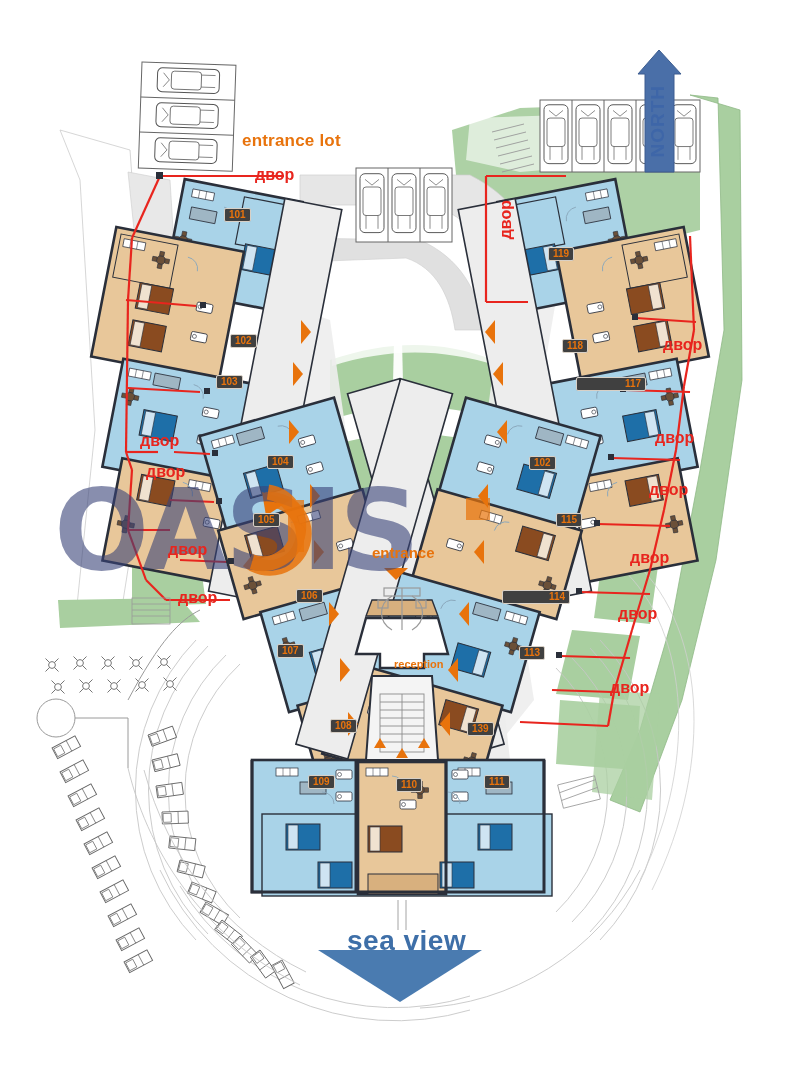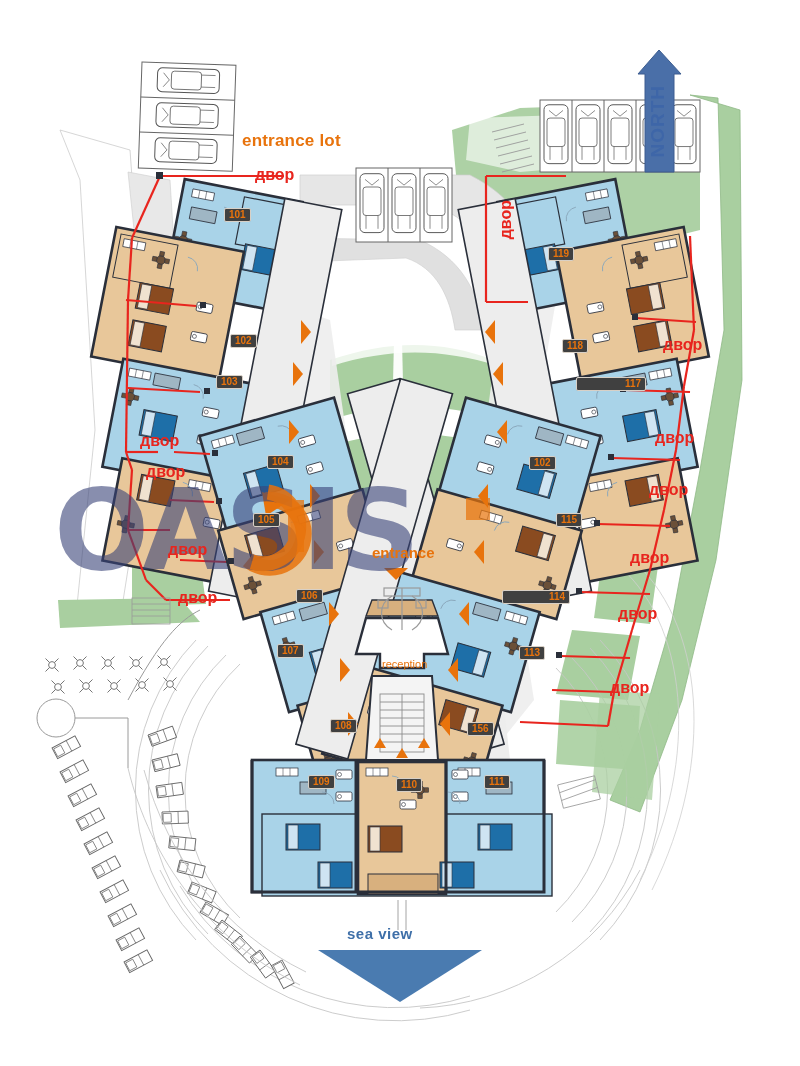--- a/index.html
+++ b/index.html
@@ -8,23 +8,23 @@
   svg.layer{position:absolute;left:0;top:0;width:800px;height:1066px;}
 
   
   .lbl{position:absolute;white-space:nowrap;pointer-events:none;}
   .lbl-parking{color:#E8730C;font-size:17px;font-weight:bold;letter-spacing:.2px;}
   .lbl-dvor{color:#E8251E;font-size:16px;font-weight:bold;}
   .lbl-apt{color:#E8730C;font-size:10px;font-weight:bold;
            background:#404040;border:1px solid #d8d0c6;border-radius:2px;
            padding:0px 4px;line-height:12px;}
   .lbl-entrance{color:#E8730C;font-size:15px;font-weight:bold;}
-  .lbl-reception{color:#E8730C;font-size:11px;font-weight:normal;}
+  .lbl-reception{color:#E8730C;font-size:11px;font-weight:bold;padding-left:12px;}
   .lbl-north{color:#3E66A8;font-size:19px;font-weight:bold;letter-spacing:1px;}
-  .lbl-sea{color:#3E6FA8;font-size:15px;font-weight:bold;letter-spacing:.5px;}
+  .lbl-sea{color:#3E6FA8;font-size:28px;font-weight:bold;letter-spacing:.5px;}
   .wm{position:absolute;font-size:112px;font-weight:bold;
       font-family:"DejaVu Sans",sans-serif;letter-spacing:-4px;
       color:rgba(56,66,120,0.60);pointer-events:none;}
   .rot180{transform:rotate(180deg);}
 </style>
 </head>
 <body>
 
 <div id="stage">
 
@@ -666,21 +666,21 @@
       <div class="lbl lbl-apt" style="left: 230px; top: 334px;">102</div>
       <div class="lbl lbl-apt" style="left: 216px; top: 375px;">103</div>
       <div class="lbl lbl-apt" style="left: 267px; top: 455px;">104</div>
       <div class="lbl lbl-apt" style="left: 253px; top: 513px;">105</div>
       <div class="lbl lbl-apt" style="left: 296px; top: 589px;">106</div>
       <div class="lbl lbl-apt" style="left: 277px; top: 644px;">107</div>
       <div class="lbl lbl-apt" style="left: 330px; top: 719px; text-align: right;">108</div>
       <div class="lbl lbl-apt" style="left: 308px; top: 775px; text-align: center;">109</div>
       <div class="lbl lbl-apt" style="left: 396px; top: 778px;">110</div>
       <div class="lbl lbl-apt" style="left: 484px; top: 775px;">111</div>
-      <div class="lbl lbl-apt" style="left: 467px; top: 722px;">156</div>
+      <div class="lbl lbl-apt" style="left: 467px; top: 722px;">139</div>
       <div class="lbl lbl-apt" style="left: 519px; top: 646px;">113</div>
       <div class="lbl lbl-apt" style="left: 502px; top: 590px; padding-left: 46px;">114</div>
       <div class="lbl lbl-apt" style="left: 556px; top: 513px;">115</div>
       <div class="lbl lbl-apt" style="left: 529px; top: 456px;">102</div>
       <div class="lbl lbl-apt" style="left: 576px; top: 377px; padding-left: 48px;">117</div>
       <div class="lbl lbl-apt" style="left: 562px; top: 339px;">118</div>
       <div class="lbl lbl-apt" style="left: 548px; top: 227px; margin-top: 20px;">119</div>
     </div>
 
 </div>

